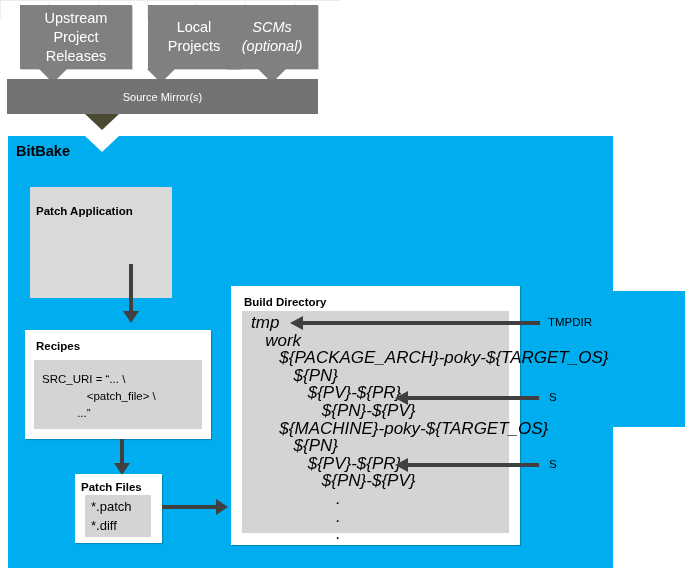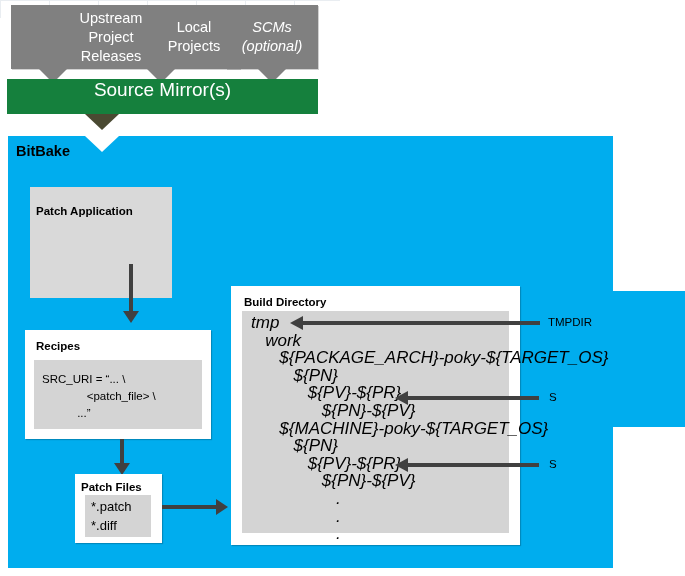--- a/index.html
+++ b/index.html
@@ -44,26 +44,26 @@
   .src-notch {
     position: absolute;
     width: 0; height: 0;
     border-left: 14px solid transparent;
     border-right: 14px solid transparent;
     border-top: 14px solid #808080;
   }
 
   .mirror-box {
     position: absolute;
-    background: #15803d;
+    background: #737373;
     color: #ffffff;
-    font-size: 19px;
+    font-size: 11px;
     text-align: center;
     display: flex;
-    align-items: flex-start;
+    align-items: center;
     justify-content: center;
   }
   .mirror-notch {
     position: absolute;
     width: 0; height: 0;
     border-left: 17px solid transparent;
     border-right: 17px solid transparent;
     border-top: 16px solid #4a4a32;
   }
 
@@ -204,21 +204,21 @@
     color: #000000;
   }
 </style>
 </head>
 <body>
 
 <div id="stage">
 
   <div class="grid-overlay"></div>
 
-  <div class="src-box" style="left:11px; top:5px; width:112px; height:64px;padding-left:44px;">
+  <div class="src-box" style="left:20px; top:5px; width:112px; height:64px;">
     <span style="white-space:pre-line;">Upstream
 Project
 Releases</span>
   </div>
   <div class="src-notch" style="left:39px; top:69px;"></div>
 
   <div class="src-box" style="left:115px; top:5px; width:92px; height:64px;margin-left:33px;">
     <span style="white-space:pre-line;">Local
 Projects</span>
   </div>

